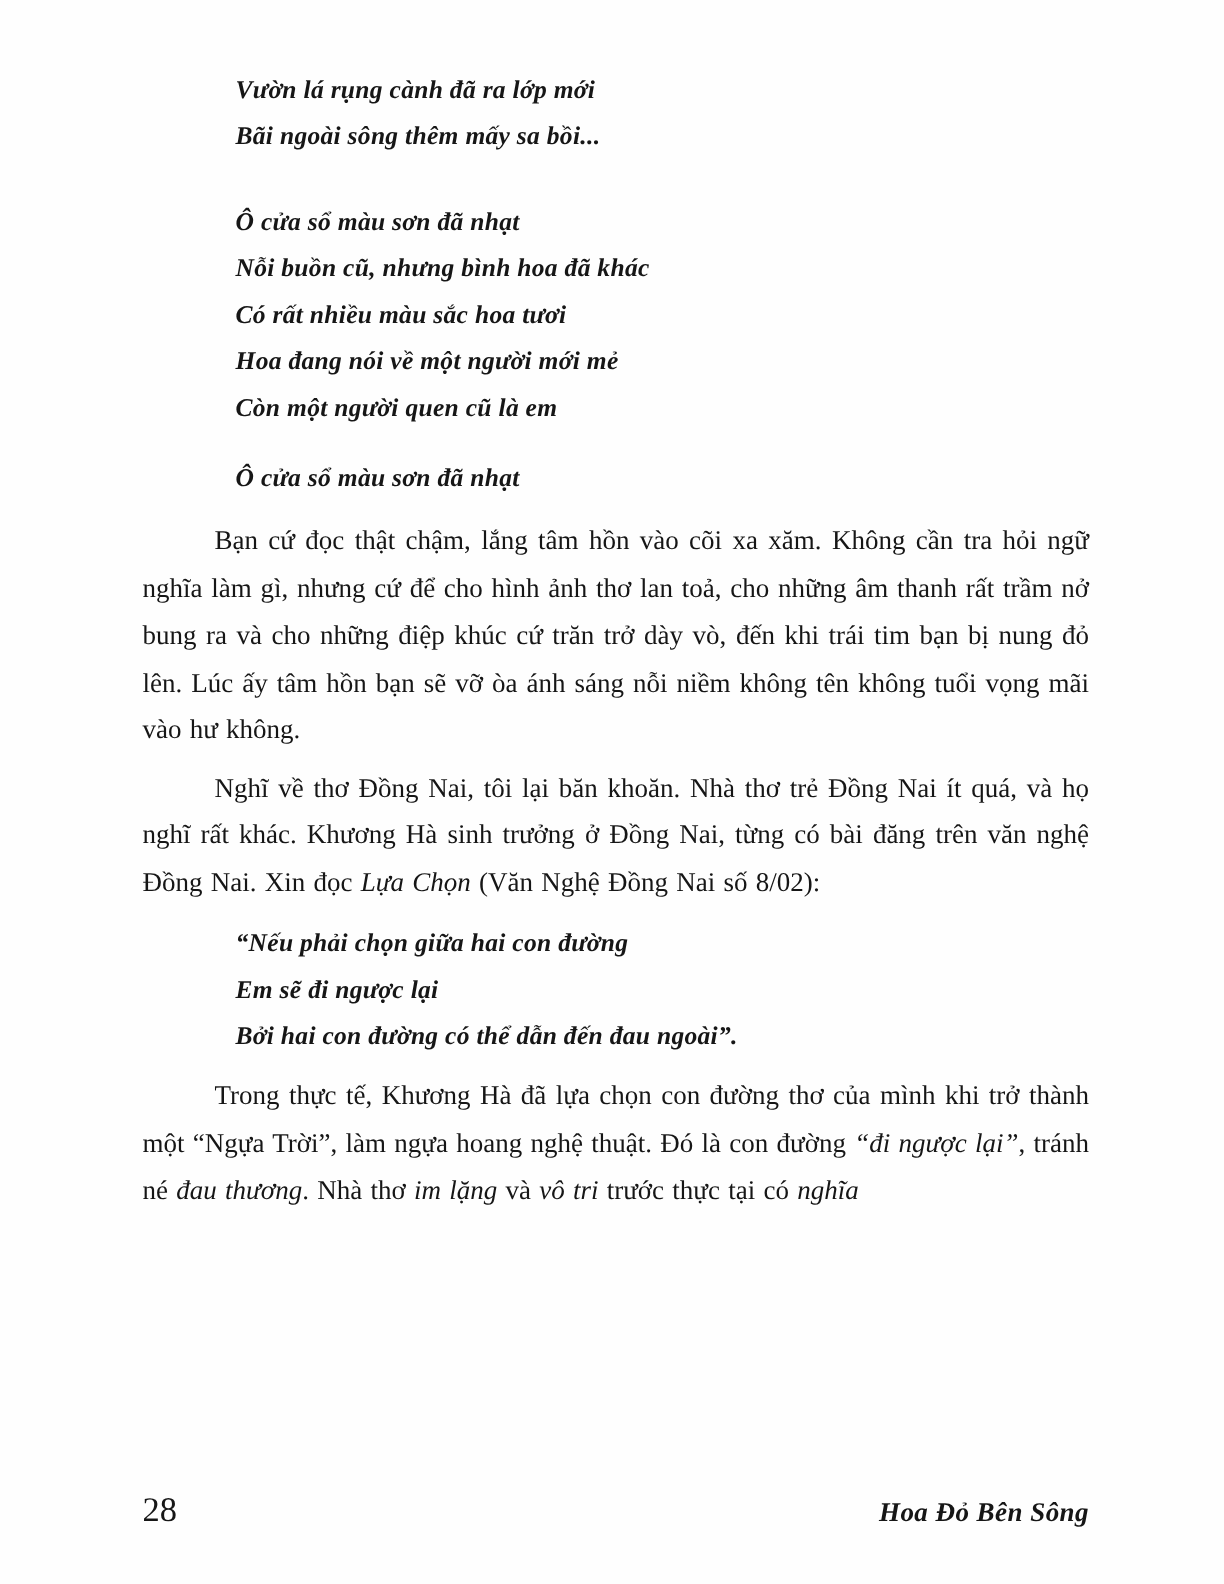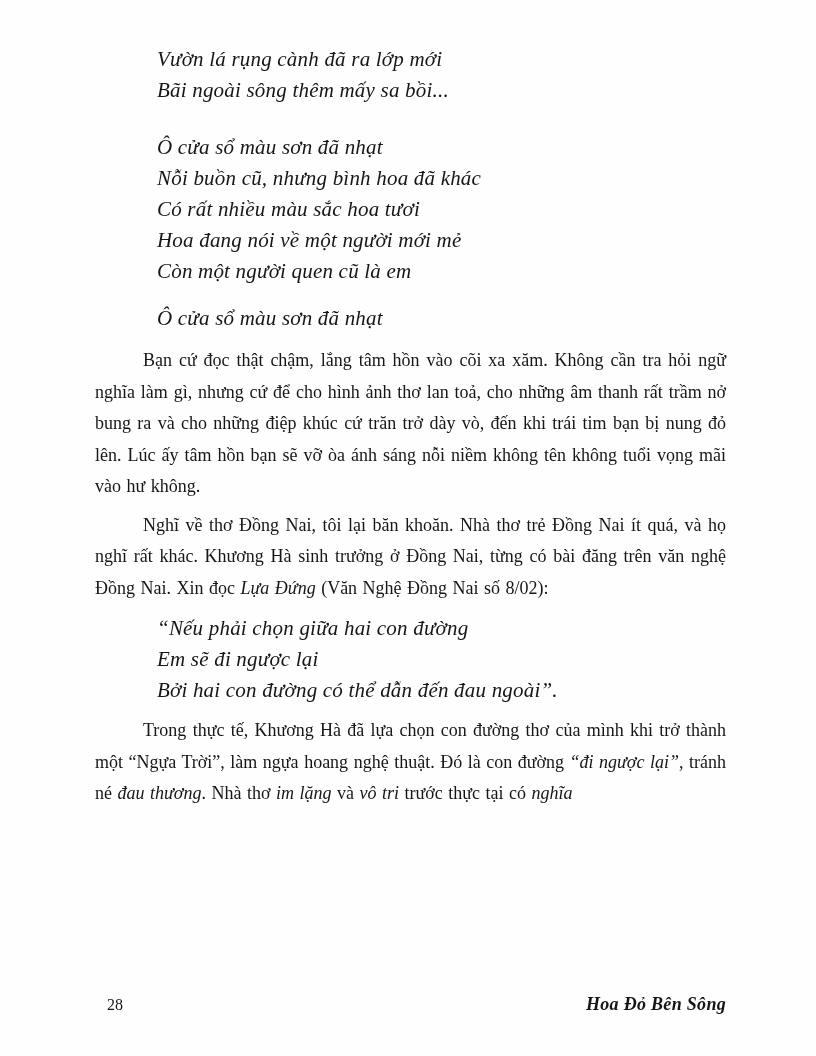--- a/index.html
+++ b/index.html
@@ -16,23 +16,24 @@
     font-family: "Liberation Serif", "DejaVu Serif", serif;
     color: #161616;
     overflow: hidden;
   }
   .content {
     padding: 44px 90px 0 95px;
   }
   .poem {
     margin: 0 0 0 62px;
     font-style: italic;
-    font-size: 21px;
+    font-size: 17px;
     line-height: 31px;
     letter-spacing: 0.2px;
+    font-weight: bold;
   }
   .poem-line {
     display: block;
     white-space: nowrap;
   }
   .stanza-2 { margin-top: 26px; }
   .stanza-3 { margin-top: 16px; }
   .quote-stanza { margin-top: 9px; }
   .para {
     margin: 0;
@@ -49,22 +50,21 @@
   .footer {
     position: absolute;
     left: 95px;
     right: 90px;
     top: 994px;
     display: flex;
     justify-content: space-between;
     align-items: baseline;
   }
   .page-number {
-    font-size: 16px;
-    margin-left: 12px;
+    font-size: 23px;
   }
   .running-title {
     font-size: 18px;
     font-weight: bold;
     font-style: italic;
     letter-spacing: 0.3px;
   }
 </style>
 </head>
 <body>
@@ -84,21 +84,21 @@
       <span class="poem-line">Hoa đang nói về một người mới mẻ</span>
       <span class="poem-line">Còn một người quen cũ là em</span>
     </div>
 
     <div class="poem stanza-3">
       <span class="poem-line">Ô cửa sổ màu sơn đã nhạt</span>
     </div>
 
     <p class="para para-1"><span>Bạn cứ đọc thật chậm, lắng tâm hồn vào cõi xa xăm. Không cần tra hỏi ngữ nghĩa làm gì, nhưng cứ để cho hình ảnh thơ lan toả, cho những âm thanh rất trầm nở bung ra và cho những điệp khúc cứ trăn trở dày vò, đến khi trái tim bạn bị nung đỏ lên. Lúc ấy tâm hồn bạn sẽ vỡ òa ánh sáng nỗi niềm không tên không tuổi vọng mãi vào hư không.</span></p>
 
-    <p class="para para-2"><span>Nghĩ về thơ Đồng Nai, tôi lại băn khoăn. Nhà thơ trẻ Đồng Nai ít quá, và họ nghĩ rất khác. Khương Hà sinh trưởng ở Đồng Nai, từng có bài đăng trên văn nghệ Đồng Nai. Xin đọc </span><span class="it">Lựa Đứng</span><span> (Văn Nghệ Đồng Nai số 8/02):</span></p>
+    <p class="para para-2"><span>Nghĩ về thơ Đồng Nai, tôi lại băn khoăn. Nhà thơ trẻ Đồng Nai ít quá, và họ nghĩ rất khác. Khương Hà sinh trưởng ở Đồng Nai, từng có bài đăng trên văn nghệ Đồng Nai. Xin đọc </span><span class="it">Lựa Chọn</span><span> (Văn Nghệ Đồng Nai số 8/02):</span></p>
 
     <div class="poem quote-stanza">
       <span class="poem-line">“Nếu phải chọn giữa hai con đường</span>
       <span class="poem-line">Em sẽ đi ngược lại</span>
       <span class="poem-line">Bởi hai con đường có thể dẫn đến đau ngoài”.</span>
     </div>
 
     <p class="para para-3"><span>Trong thực tế, Khương Hà đã lựa chọn con đường thơ của mình khi trở thành một “Ngựa Trời”, làm ngựa hoang nghệ thuật. Đó là con đường </span><span class="it">“đi ngược lại”</span><span>, tránh né </span><span class="it">đau thương</span><span>. Nhà thơ </span><span class="it">im lặng</span><span> và </span><span class="it">vô tri</span><span> trước thực tại có </span><span class="it">nghĩa</span></p>
 
   </div>

